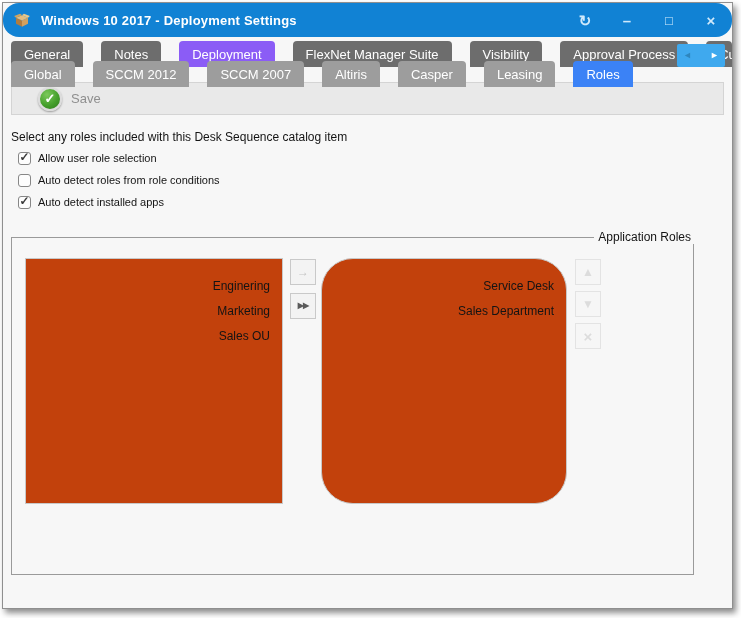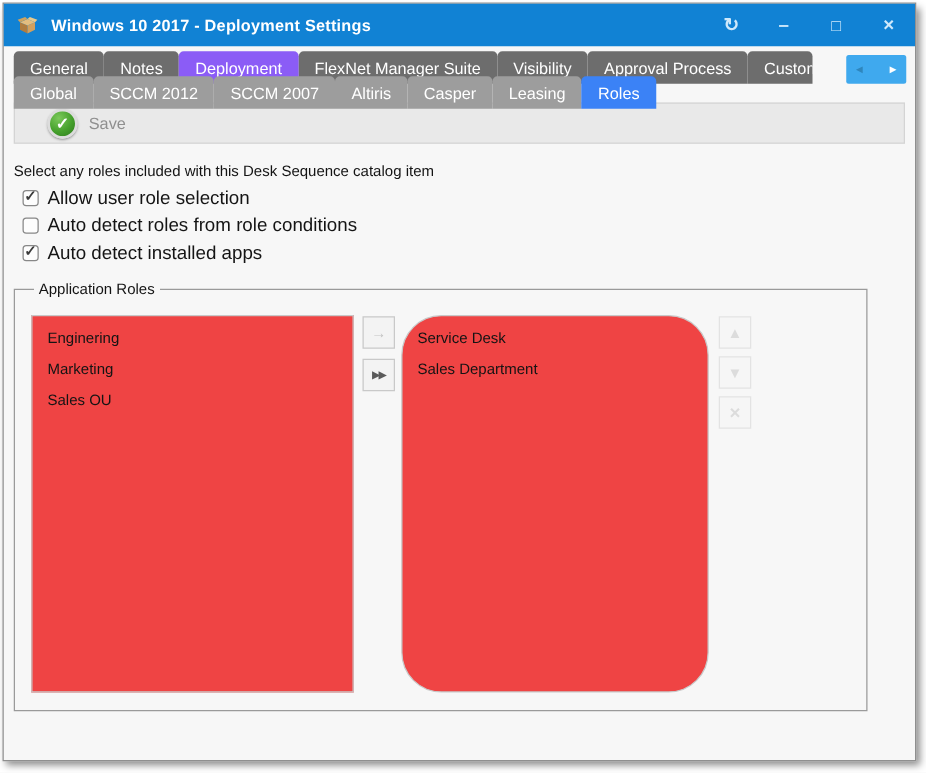--- a/index.html
+++ b/index.html
@@ -11,32 +11,32 @@
     -webkit-font-smoothing:antialiased;
   }
   .window {
     position:absolute; left:2px; top:2px; width:731px; height:607px;
     background:#f7f7f7; border:1px solid #8f8f8f;
     box-shadow:3px 4px 6px rgba(0,0,0,.45);
   }
   
   .titlebar {
     height:34px; background:#1182d4; display:flex; align-items:center;
-    padding:0 12px 0 10px; color:#ffffff;
+    padding:0 12px 0 10px; color:#ffffff;border-radius:16px;
   }
   .titlebar .app-icon { width:20px; height:20px; margin-right:8px; display:flex; align-items:center; }
   .titlebar .title { font-size:13px; font-weight:bold; letter-spacing:.2px; }
   .win-controls { margin-left:auto; display:flex; align-items:center; gap:24px; }
   .win-btn {
     color:#cfe9fb; font-size:15px; font-weight:bold; line-height:1;
     width:18px; text-align:center; cursor:pointer; user-select:none;
   }
   .win-btn.maximize { font-size:13px; }
   
-  .tabrow { display:flex; gap:0; padding-left:8px; margin-top:4px; height:16px; position:relative; }
+  .tabrow { display:flex; gap:18px; padding-left:8px; margin-top:4px; height:16px; position:relative; }
   .tab {
     display:flex; align-items:center; padding:0 13px; height:26px;
     border-radius:4px 4px 0 0; font-size:13px; color:#ffffff;
     white-space:nowrap; cursor:pointer;
   }
   .tabrow.primary .tab { background:#6d6d6d; }
   .tabrow.primary .tab.active { background:#8b5cf6; }
   .tabrow.secondary .tab { background:#9d9d9d; }
   .tabrow.secondary .tab.active { background:#3b82f6; }
   .tab.clipped { width:52px; overflow:hidden; padding-right:0; }
@@ -65,31 +65,31 @@
   
   .instruction { margin:15px 0 3px 8px; font-size:12px; color:#141414; }
   .checkbox-row { display:flex; align-items:center; gap:7px; margin-left:15px; height:22px; }
   .checkbox {
     width:13px; height:13px; border:1px solid #878787; border-radius:3px;
     background:#fdfdfd; display:flex; align-items:center; justify-content:center;
     font-size:12px; font-weight:bold; color:#3a3a3a; line-height:1; cursor:pointer;
   }
   .checkbox .mark { visibility:hidden; margin-top:-2px; }
   .checkbox.checked .mark { visibility:visible; }
-  .checkbox-row .cb-label { font-size:15px; color:#141414; }
+  .checkbox-row .cb-label { font-size:11px; color:#141414; }
   
   fieldset.groupbox {
-    margin:11px 8px 0 8px; width:683px; height:345px;
-    border:1px solid #9a9a9a; padding:14px 0 0 13px; background:transparent;
+    margin:17px 8px 0 8px; width:683px; height:345px;
+    border:1px solid #9a9a9a; padding:14px 0 0 13px; background:transparent;text-align:right;
   }
   fieldset.groupbox legend { font-size:12px; color:#141414; padding:0 4px; margin-left:2px; }
   .lists-row { display:flex; align-items:flex-start; }
   .listbox {
-    background:#ef4444; border:1px solid #c8c8c8; height:302px;
-    padding-top:5px; overflow:hidden;
+    background:#c2410c; border:1px solid #c8c8c8; height:246px;
+    padding-top:15px; overflow:hidden;
   }
   .listbox.left  { width:258px; }
   .listbox.right { width:246px;border-radius:32px; }
   .list-item { font-size:12px; color:#141414; padding:5px 12px 6px 12px; cursor:pointer; }
   .mid-buttons  { display:flex; flex-direction:column; gap:8px; margin:1px 5px 0 7px; }
   .side-buttons { display:flex; flex-direction:column; gap:6px; margin:1px 0 0 8px; }
   .sq-btn {
     width:26px; height:26px; border:1px solid #c9c9c9; background:#f3f3f3;
     display:flex; align-items:center; justify-content:center;
     font-size:12px; line-height:1; cursor:pointer;

